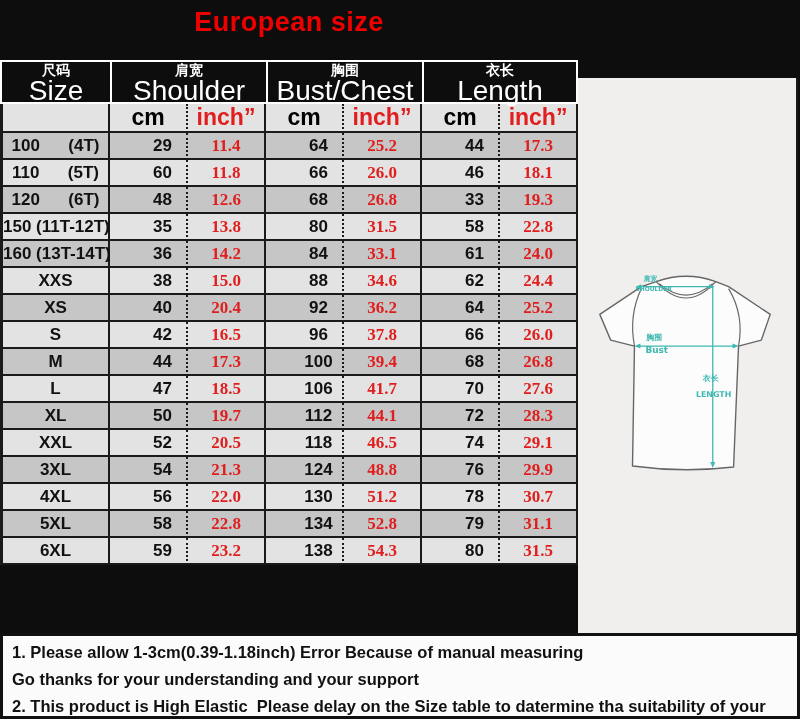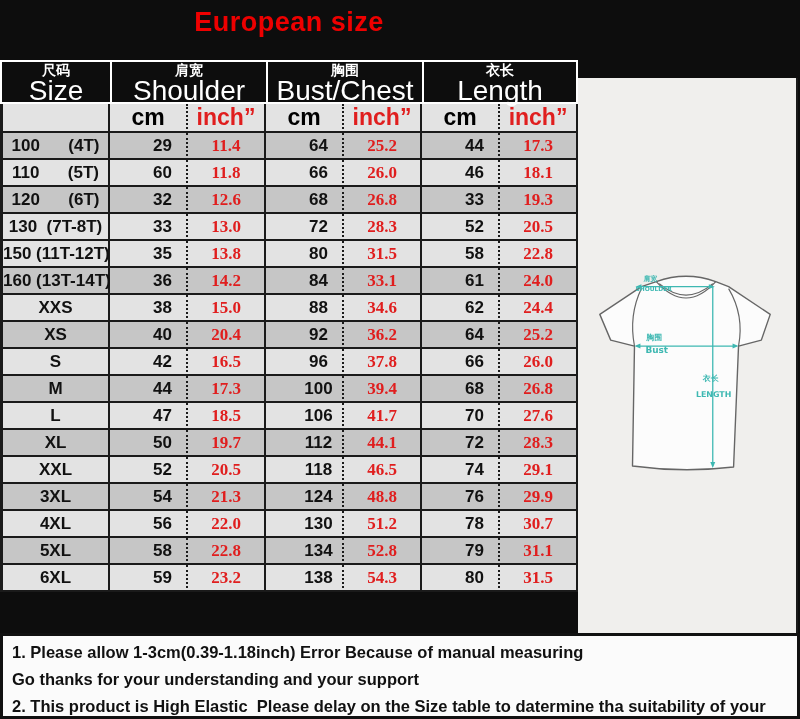--- a/index.html
+++ b/index.html
@@ -112,35 +112,26 @@
           <td class="size-label col-edge-l sep-solid">110      (5T)</td>
           <td class="cm sep-dot">60</td>
           <td class="inch sep-solid">11.8</td>
           <td class="cm sep-dot">66</td>
           <td class="inch sep-solid">26.0</td>
           <td class="cm sep-dot">46</td>
           <td class="inch sep-solid">18.1</td>
         </tr>
         <tr class="dark">
           <td class="size-label col-edge-l sep-solid">120      (6T)</td>
-          <td class="cm sep-dot">32</td>
+          <td class="cm sep-dot">48</td>
           <td class="inch sep-solid">12.6</td>
           <td class="cm sep-dot">68</td>
           <td class="inch sep-solid">26.8</td>
           <td class="cm sep-dot">33</td>
           <td class="inch sep-solid">19.3</td>
-        </tr>
-        <tr class="light">
-          <td class="size-label col-edge-l sep-solid">130  (7T-8T)</td>
-          <td class="cm sep-dot">33</td>
-          <td class="inch sep-solid">13.0</td>
-          <td class="cm sep-dot">72</td>
-          <td class="inch sep-solid">28.3</td>
-          <td class="cm sep-dot">52</td>
-          <td class="inch sep-solid">20.5</td>
         </tr>
         <tr class="light">
           <td class="size-label col-edge-l sep-solid">150 (11T-12T)</td>
           <td class="cm sep-dot">35</td>
           <td class="inch sep-solid">13.8</td>
           <td class="cm sep-dot">80</td>
           <td class="inch sep-solid">31.5</td>
           <td class="cm sep-dot">58</td>
           <td class="inch sep-solid">22.8</td>
         </tr>

